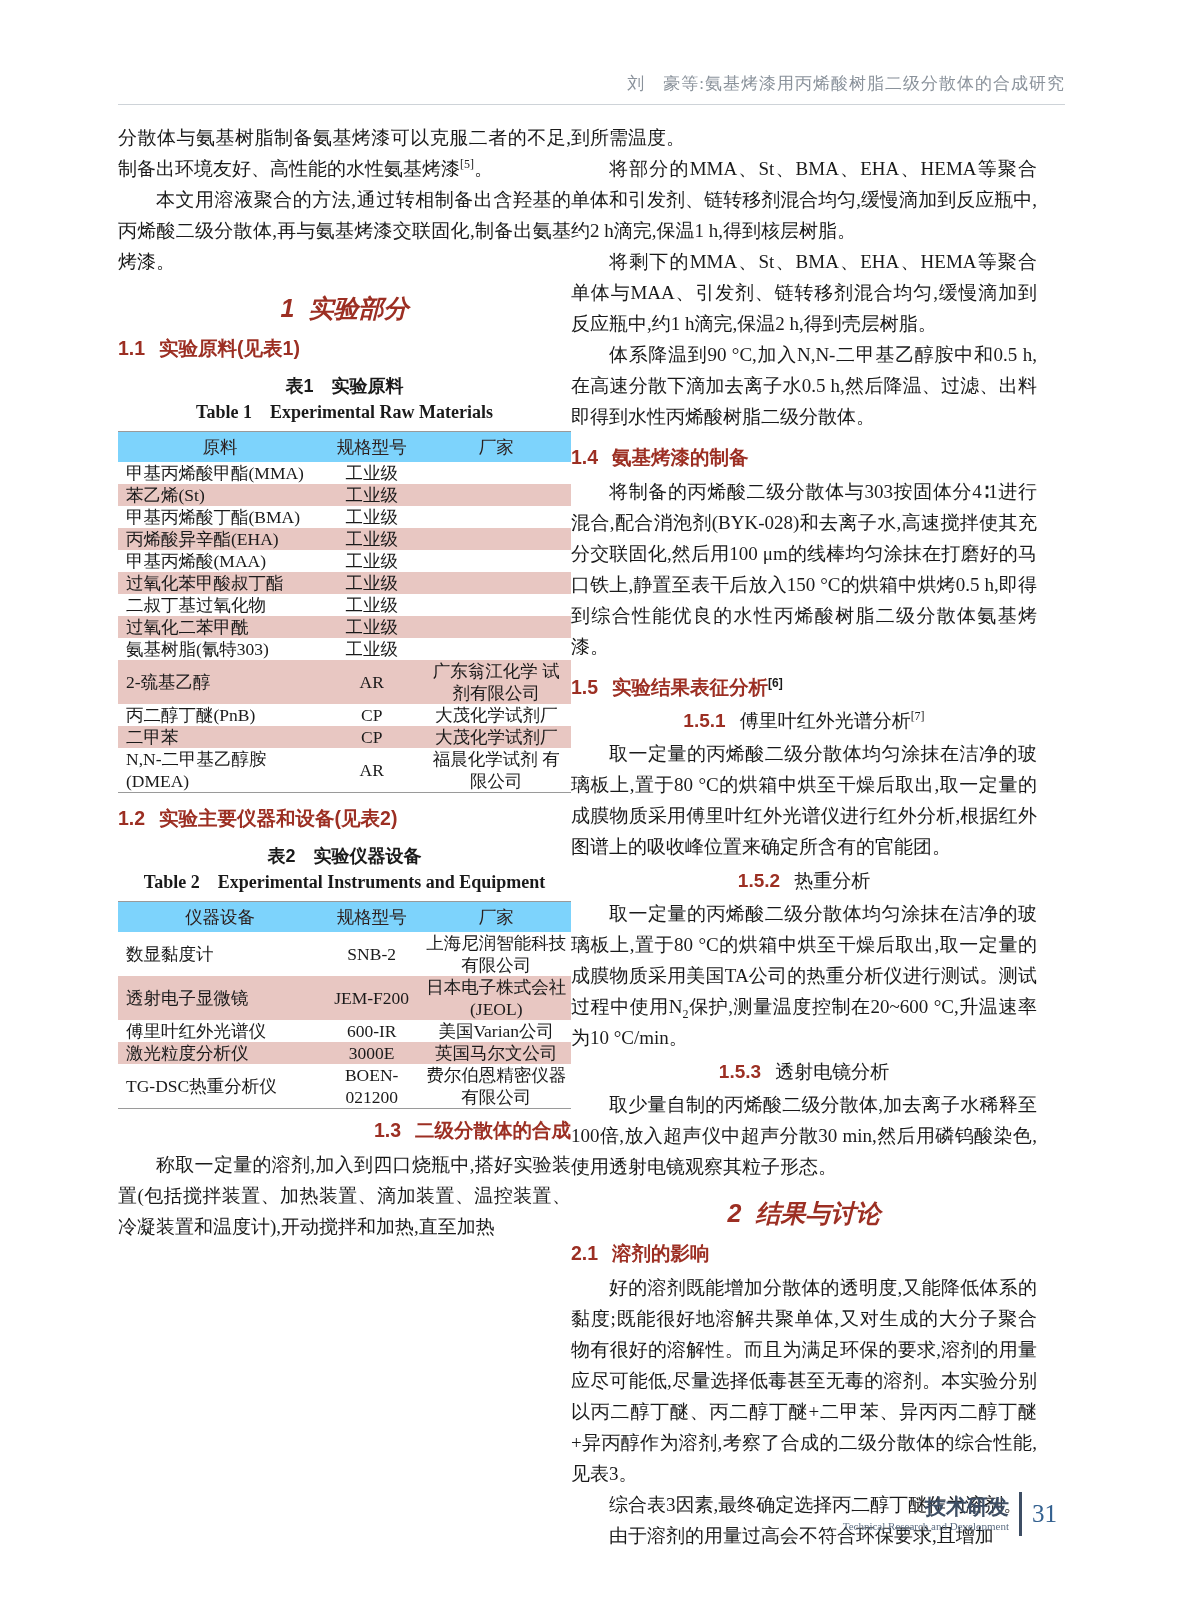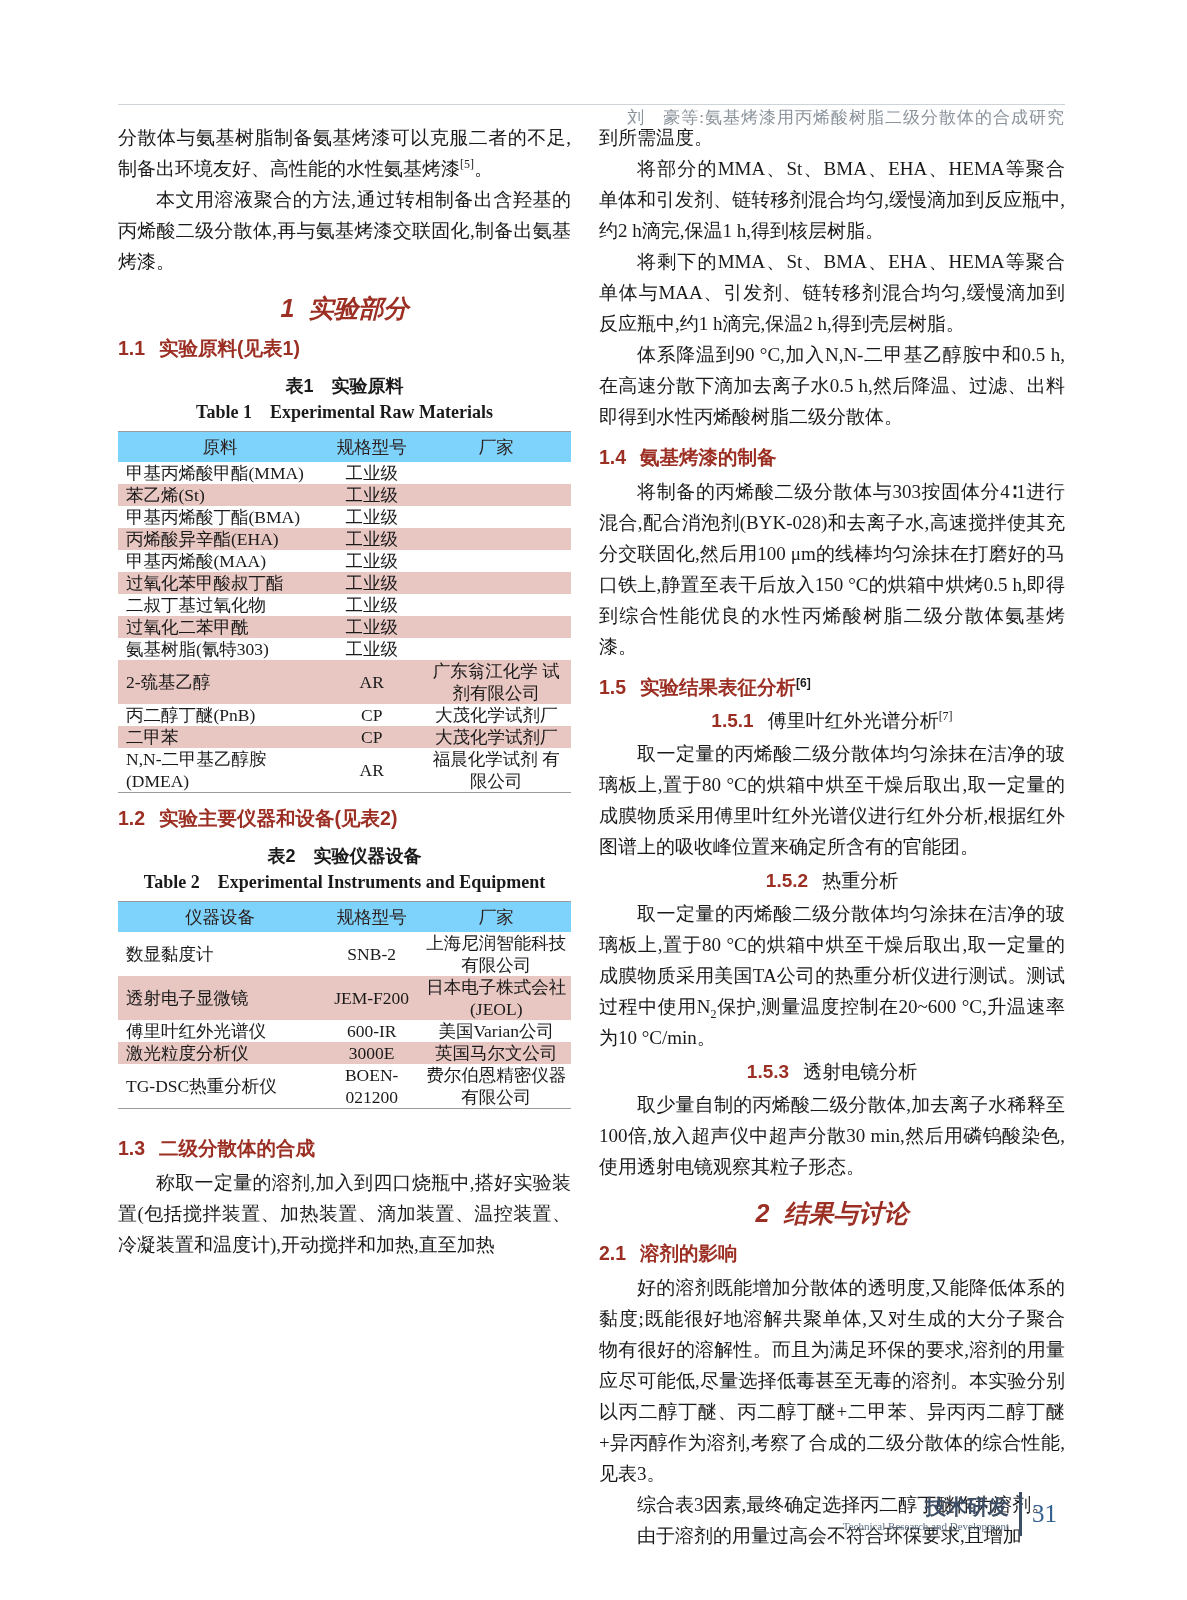--- a/index.html
+++ b/index.html
@@ -11,31 +11,30 @@
     position:relative;
     overflow:hidden;
   }
   .page { position:absolute; inset:0; }
 
   
   .running-head {
     position:absolute; top:72px; left:118px; width:947px;
     text-align:right; font-size:17px; color:#8a929b;
     letter-spacing:1px;
-    margin-top:34px;
   }
   .head-rule {
     position:absolute; top:104px; left:118px; width:947px;
     border-top:1px solid #ced3d8; height:0;
   }
 
   
   .columns {
     position:absolute; top:122px; left:118px; width:947px;
-    display:flex; gap:28px;
+    display:flex; 
   }
   .col { font-size:19px; line-height:31px; text-align:justify; }
   .col-left  { width:453px; }
   .col-right { width:466px; }
 
   p { margin:0; }
   .indent { text-indent:2em; }
   sup { font-size:12px; line-height:0; }
   sub { font-size:12px; line-height:0; }
 
@@ -250,21 +249,21 @@
               <td>英国马尔文公司</td>
             </tr>
             <tr>
               <td>TG-DSC热重分析仪</td>
               <td>BOEN-021200</td>
               <td>费尔伯恩精密仪器 有限公司</td>
             </tr>
           </tbody>
         </table>
 
-      <div class="h2" style="color:#9c2f23; margin-top:26px;">
+      <div class="h2" style="color:#9c2f23; margin-top:8px;text-align:right;">
         <span class="hnum">1.3</span><span>二级分散体的合成</span>
       </div>
       <p class="indent">称取一定量的溶剂,加入到四口烧瓶中,搭好实验装置(包括搅拌装置、加热装置、滴加装置、温控装置、冷凝装置和温度计),开动搅拌和加热,直至加热</p>
     </div>
 
     <div class="col col-right">
       <p>到所需温度。</p>
       <p class="indent">将部分的MMA、St、BMA、EHA、HEMA等聚合单体和引发剂、链转移剂混合均匀,缓慢滴加到反应瓶中,约2 h滴完,保温1 h,得到核层树脂。</p>
       <p class="indent">将剩下的MMA、St、BMA、EHA、HEMA等聚合单体与MAA、引发剂、链转移剂混合均匀,缓慢滴加到反应瓶中,约1 h滴完,保温2 h,得到壳层树脂。</p>
       <p class="indent">体系降温到90 °C,加入N,N-二甲基乙醇胺中和0.5 h,在高速分散下滴加去离子水0.5 h,然后降温、过滤、出料即得到水性丙烯酸树脂二级分散体。</p>

